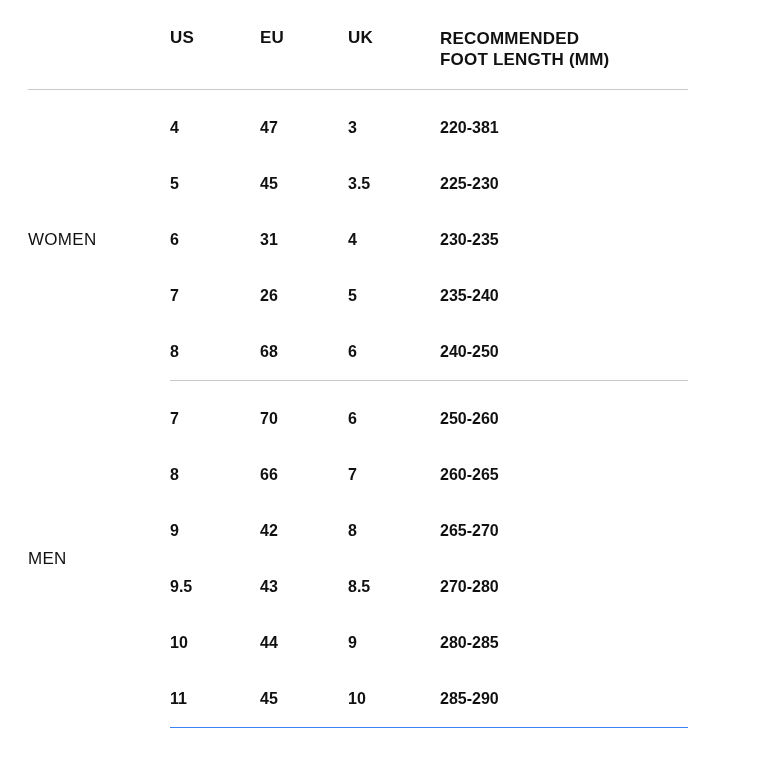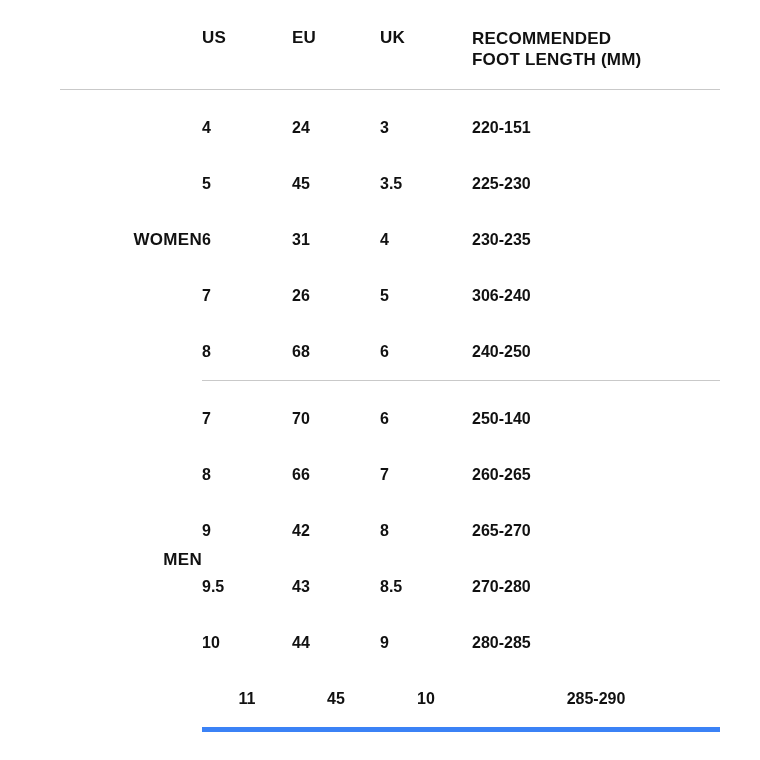--- a/index.html
+++ b/index.html
@@ -16,21 +16,21 @@
   }
   .sheet {
     position: relative;
     width: 760px;
     height: 760px;
     box-sizing: border-box;
   }
   table.size-table {
     border-collapse: collapse;
     width: 660px;
-    margin: 0 0 0 60px;
+    margin: 0 0 0 28px;
     table-layout: fixed;
   }
   table.size-table col.c-group { width: 142px; }
   table.size-table col.c-us    { width: 90px; }
   table.size-table col.c-eu    { width: 88px; }
   table.size-table col.c-uk    { width: 92px; }
   table.size-table col.c-rec   { width: 248px; }
 
   thead th {
     font-size: 17px;
@@ -55,34 +55,32 @@
     font-size: 16px;
     font-weight: bold;
     color: #111;
     padding: 0;
     height: 56px;
     vertical-align: middle;
     text-align: left;
   }
   tbody td.group-cell {
     font-size: 17px;
-    font-weight: bold;
+    font-weight: normal;
     letter-spacing: 0.3px;
     vertical-align: middle;
-    text-align: right;
   }
   tbody tr.first-of-section td { padding-top: 10px; }
 
   
   tbody tr.sep-bottom td {
     border-bottom: 1px solid #c9c9c9;
   }
   tbody tr.last-row td {
-    border-bottom: 5px solid #3b82f6;
-    text-align: center;
+    border-bottom: 1px solid #3b82f6;
   }
   .header-spacer { height: 28px; }
 </style>
 </head>
 <body>
 
 <div class="sheet">
   <div class="header-spacer"></div>
   <table class="size-table">
     <colgroup>
@@ -99,54 +97,54 @@
         <th>EU</th>
         <th>UK</th>
         <th class="h-rec">RECOMMENDED
 FOOT LENGTH (MM)</th>
       </tr>
     </thead>
     <tbody>
         <tr class="first-of-section">
           <td class="group-cell" rowspan="5">WOMEN</td>
           <td>4</td>
-          <td>24</td>
+          <td>47</td>
           <td>3</td>
-          <td>220-151</td>
+          <td>220-381</td>
         </tr>
         <tr>
           <td>5</td>
           <td>45</td>
           <td>3.5</td>
           <td>225-230</td>
         </tr>
         <tr>
           <td>6</td>
           <td>31</td>
           <td>4</td>
           <td>230-235</td>
         </tr>
         <tr>
           <td>7</td>
           <td>26</td>
           <td>5</td>
-          <td>306-240</td>
+          <td>235-240</td>
         </tr>
         <tr class="sep-bottom">
           <td>8</td>
           <td>68</td>
           <td>6</td>
           <td>240-250</td>
         </tr>
         <tr class="first-of-section">
           <td class="group-cell" rowspan="6">MEN</td>
           <td>7</td>
           <td>70</td>
           <td>6</td>
-          <td>250-140</td>
+          <td>250-260</td>
         </tr>
         <tr>
           <td>8</td>
           <td>66</td>
           <td>7</td>
           <td>260-265</td>
         </tr>
         <tr>
           <td>9</td>
           <td>42</td>

